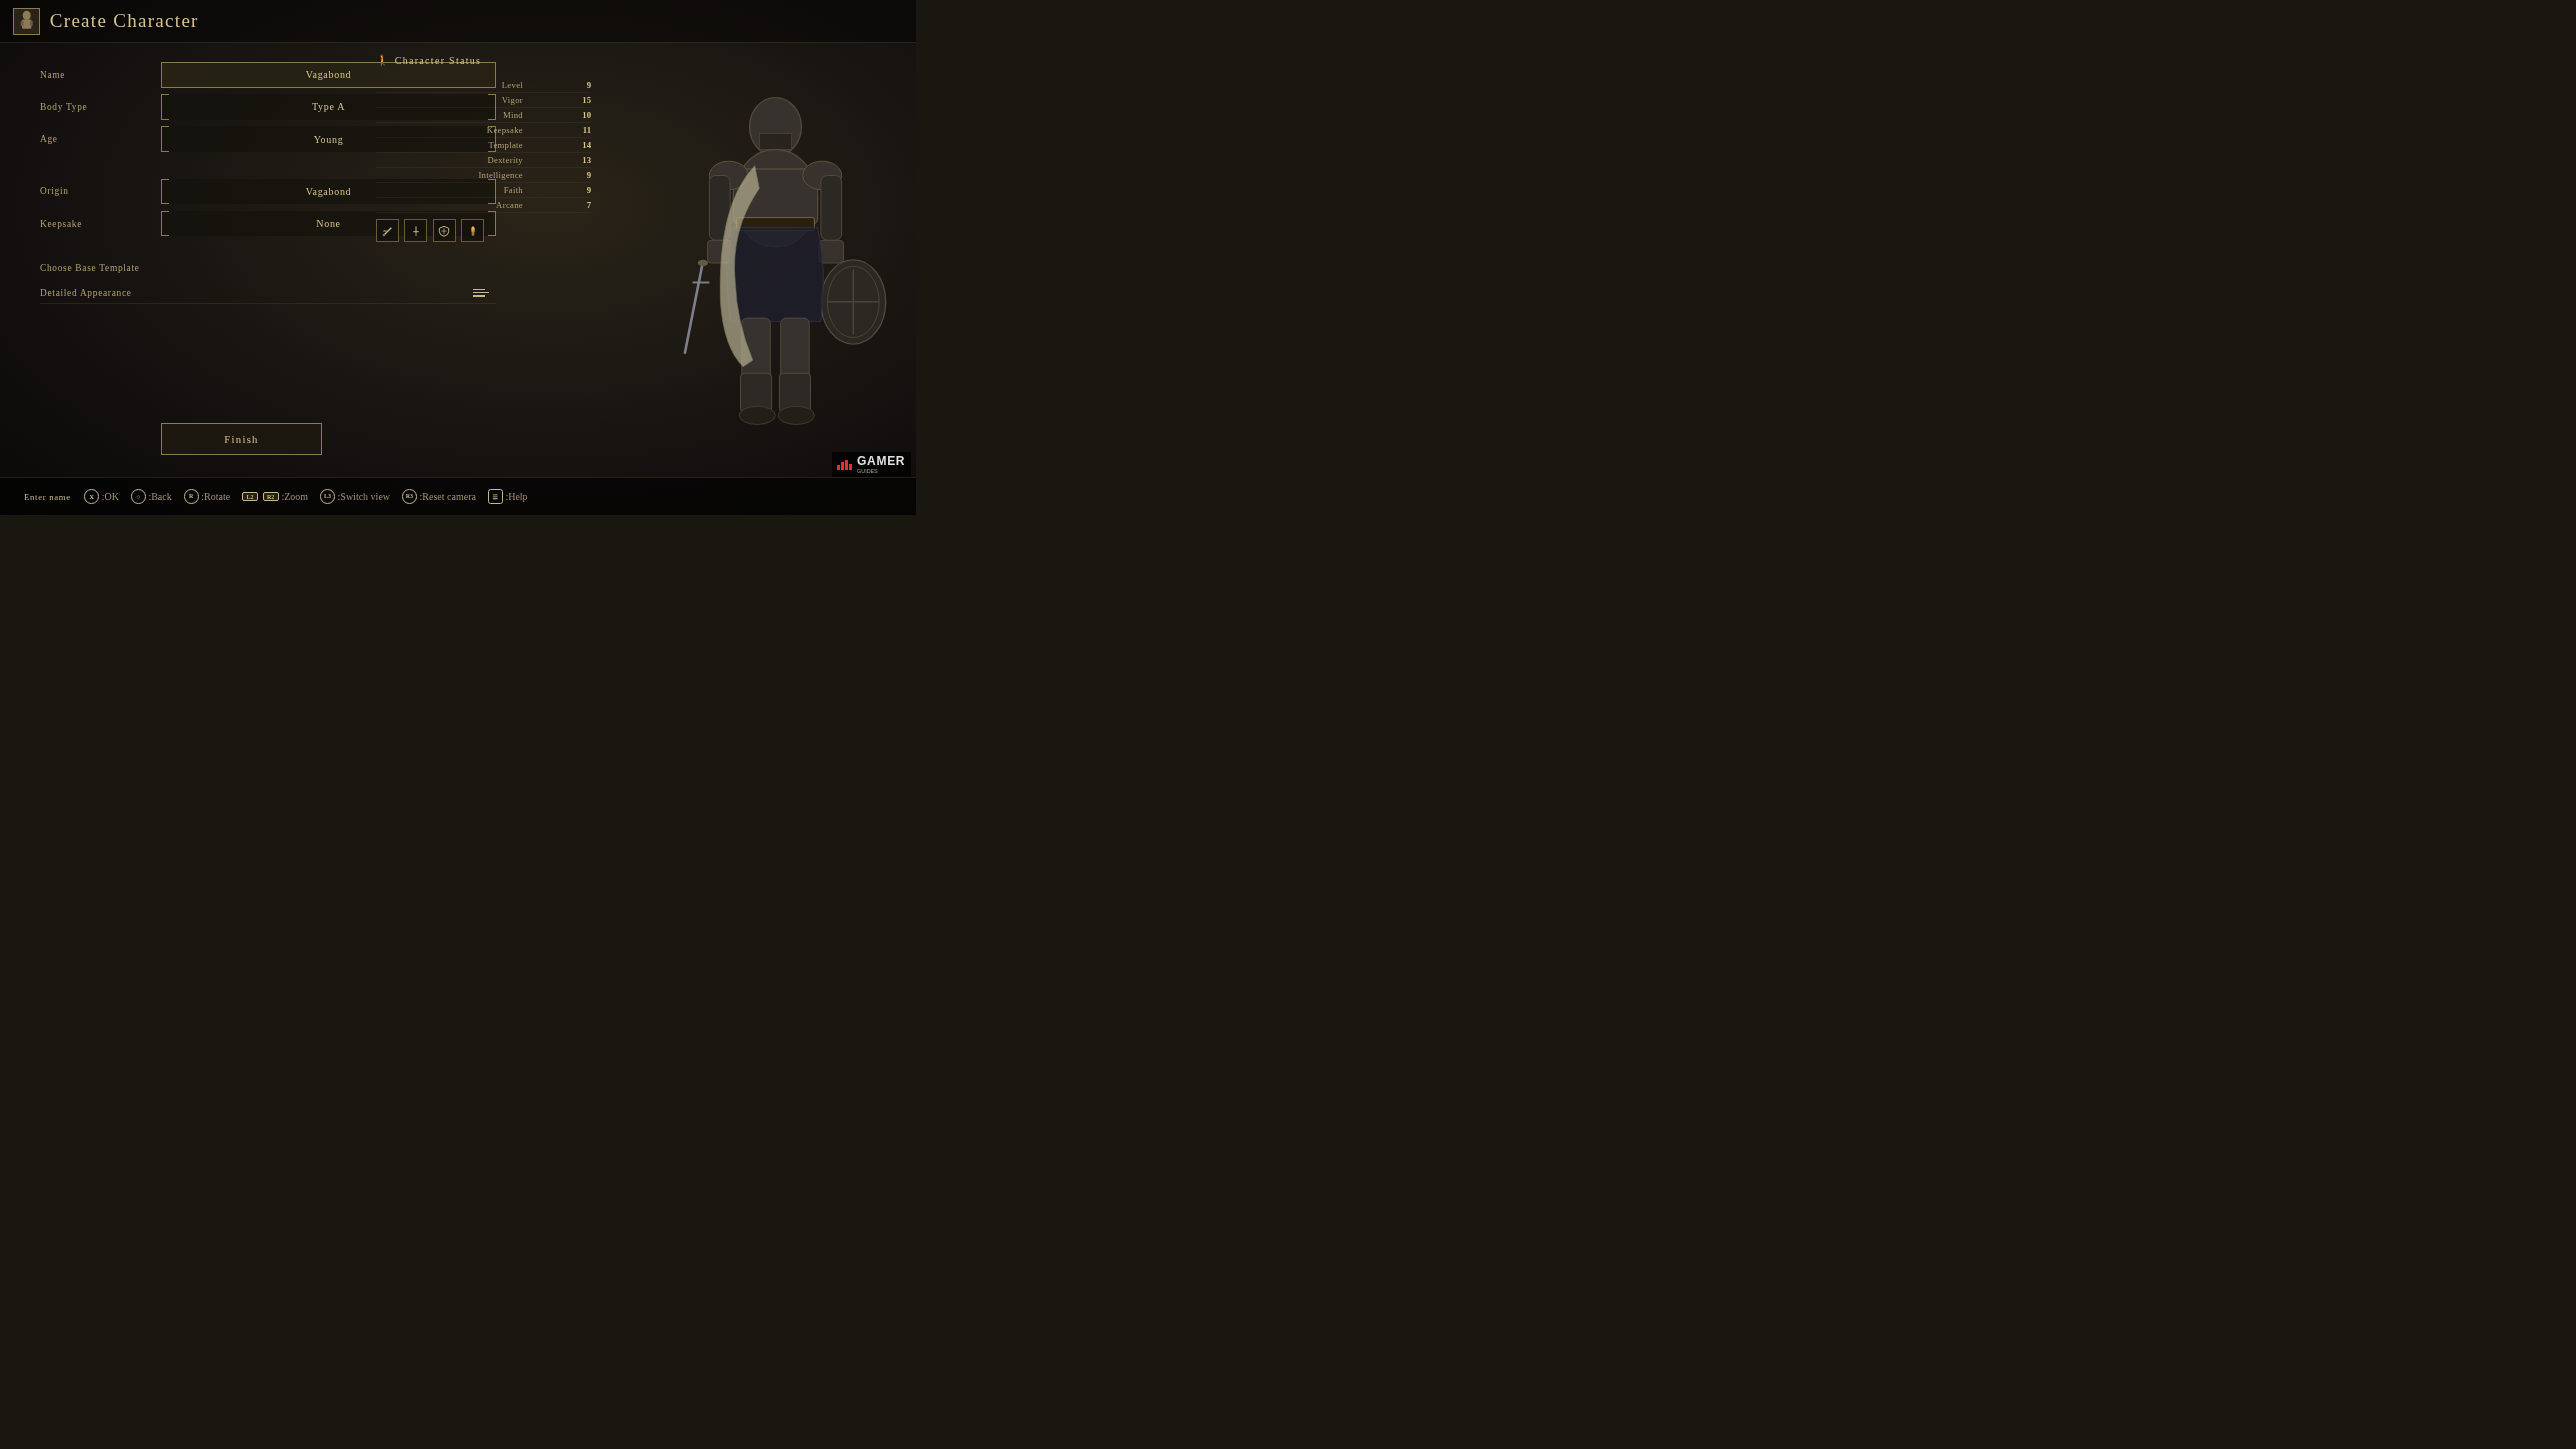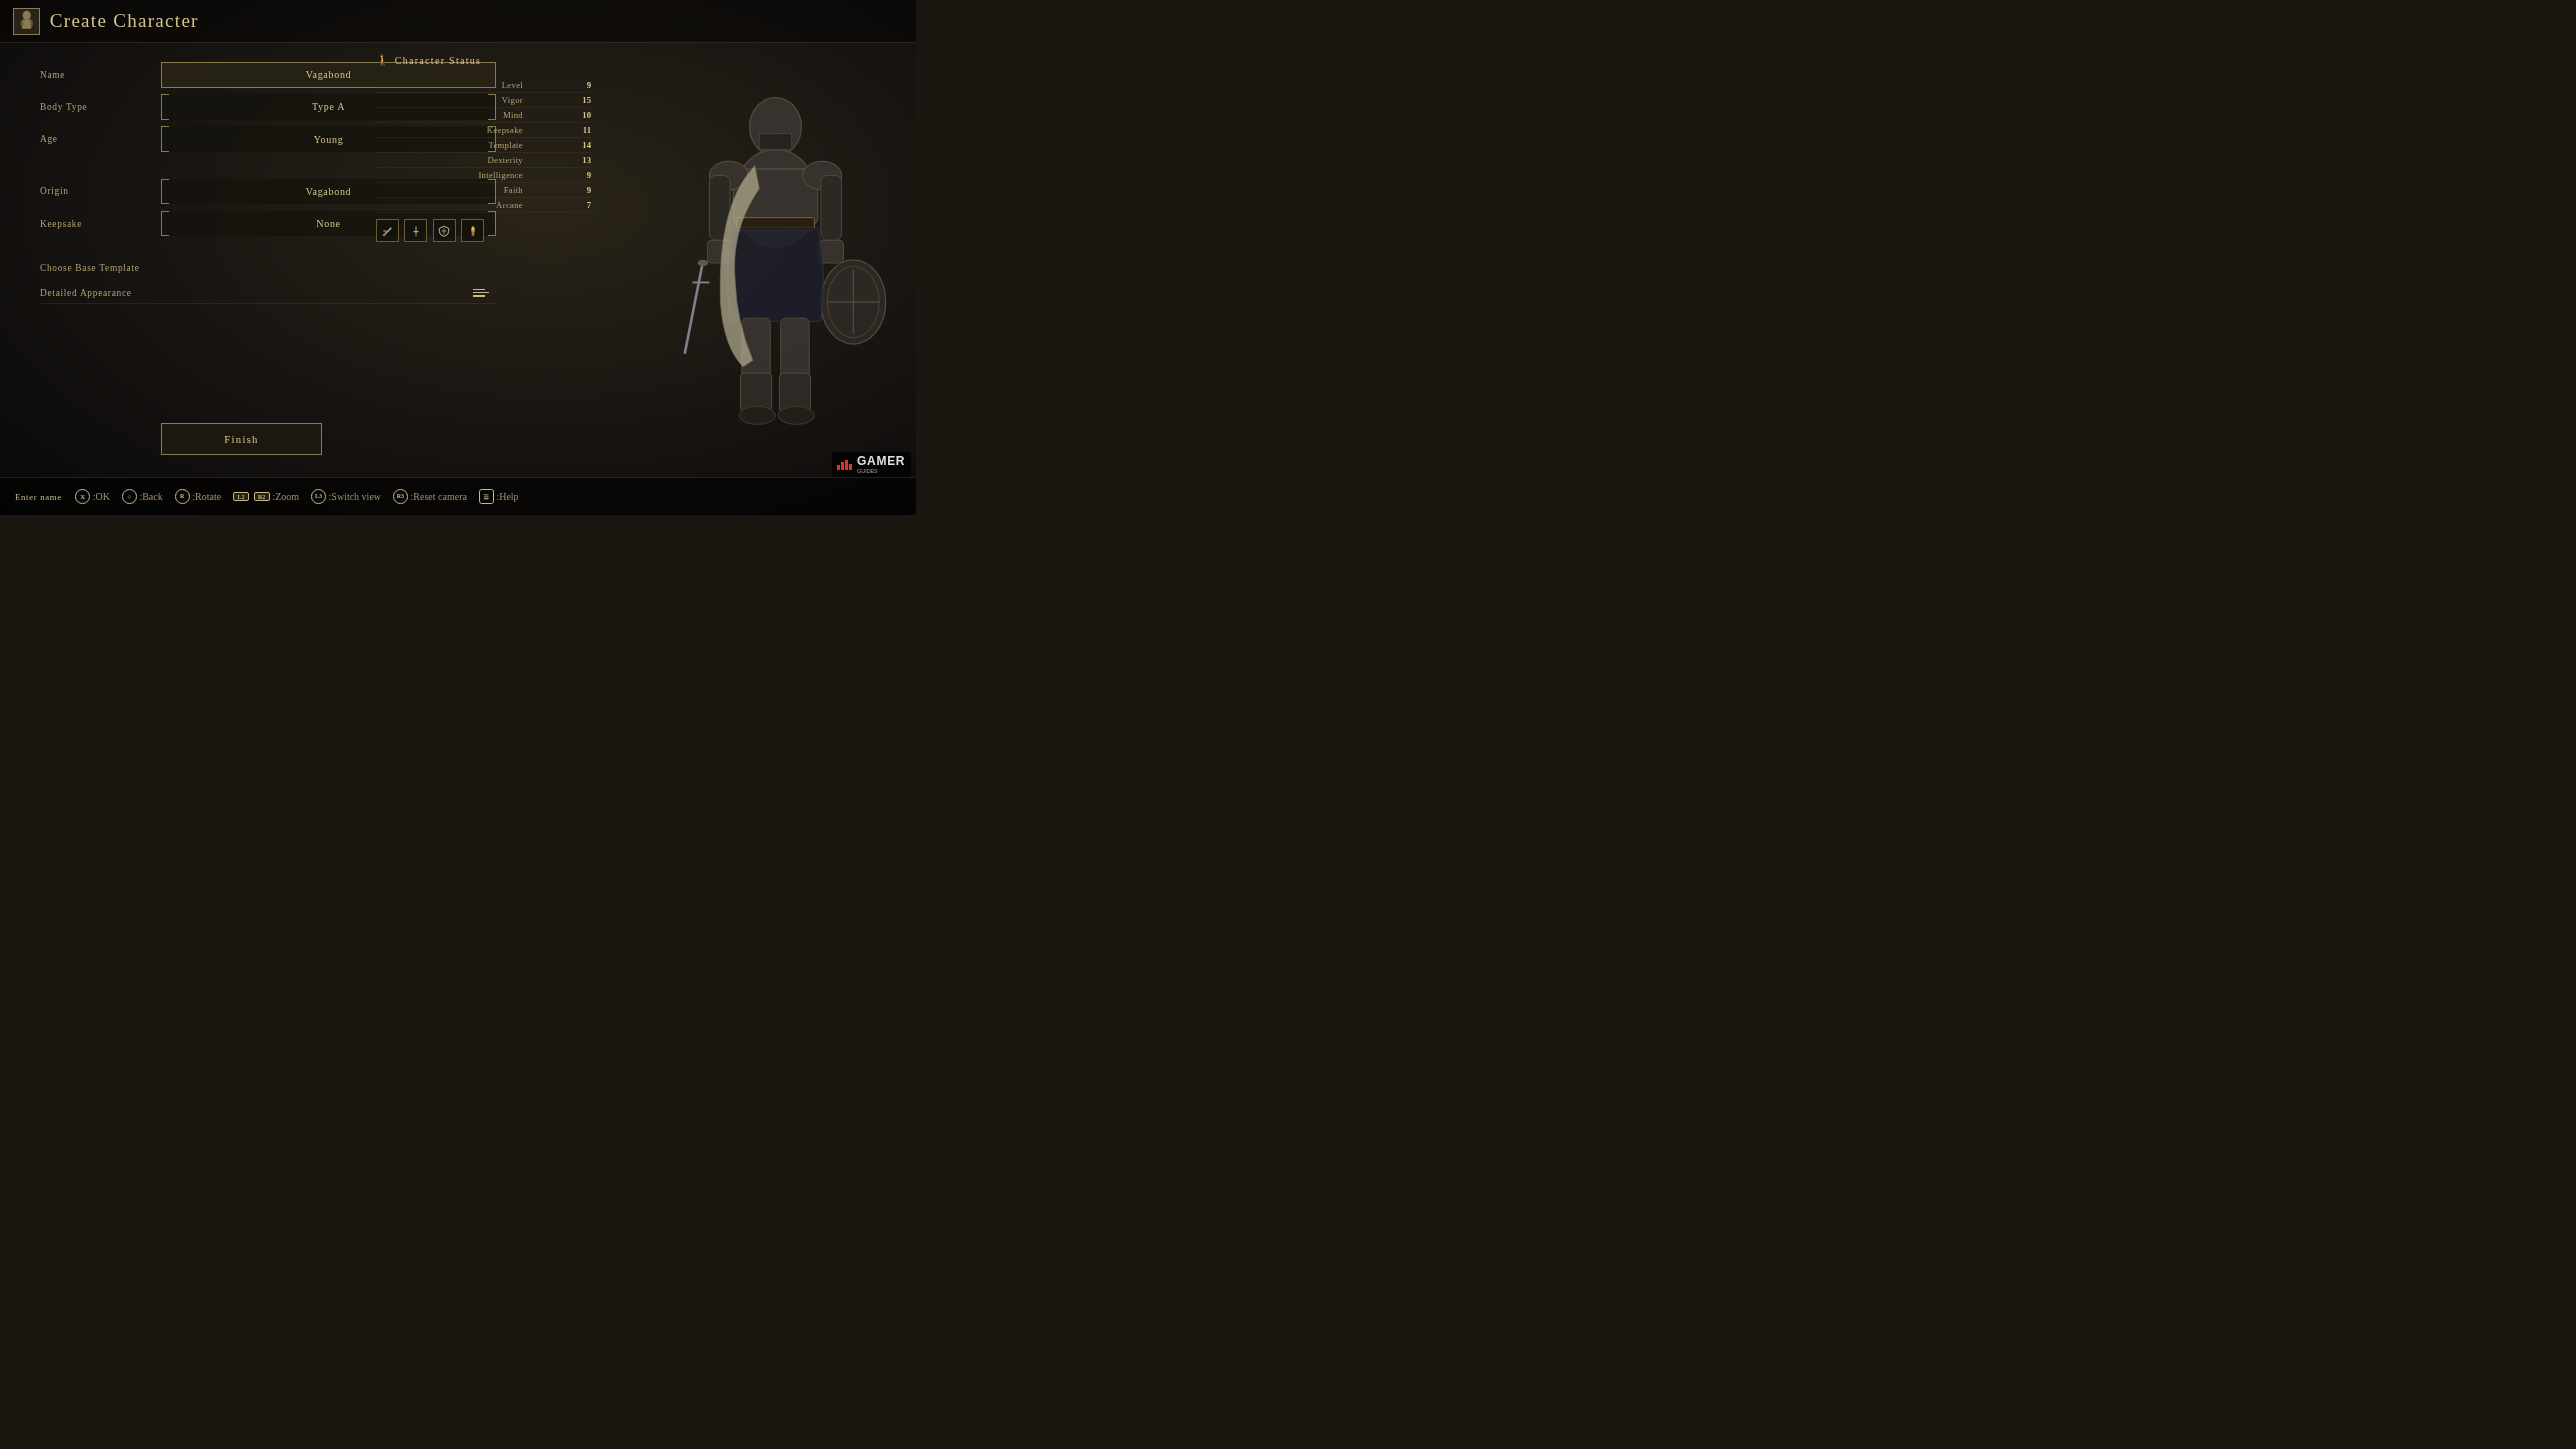--- a/index.html
+++ b/index.html
@@ -179,21 +179,21 @@
     .bottom-controls {
       position: absolute;
       bottom: 0;
       left: 0;
       right: 0;
       height: 38px;
       background: rgba(0,0,0,0.6);
       border-top: 0.7px solid rgba(160,140,90,0.2);
       display: flex;
       align-items: center;
-      padding: 0 15px;
+      padding: 0 24px;
       gap: 0;
     }
 
     .control-hint {
       display: flex;
       align-items: center;
       gap: 2.7px;
       margin-right: 12px;
     }
 

